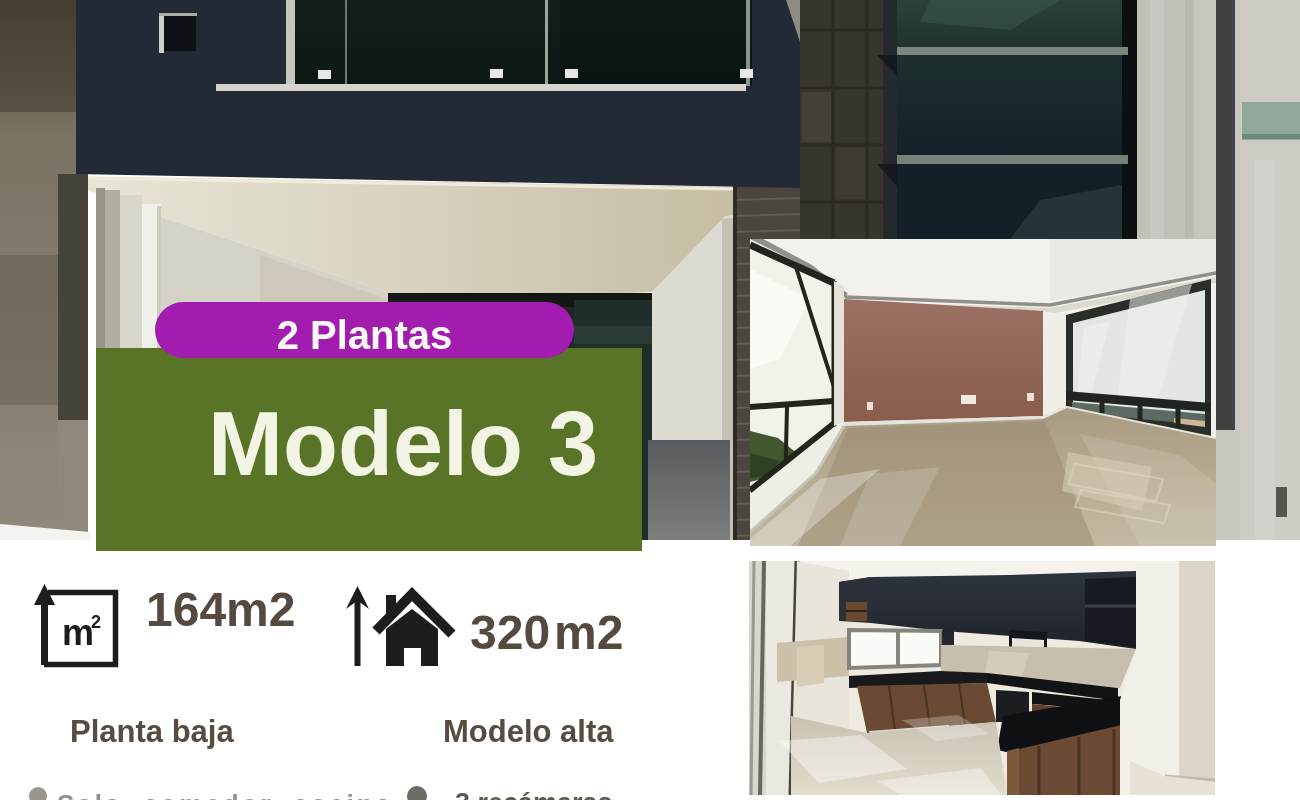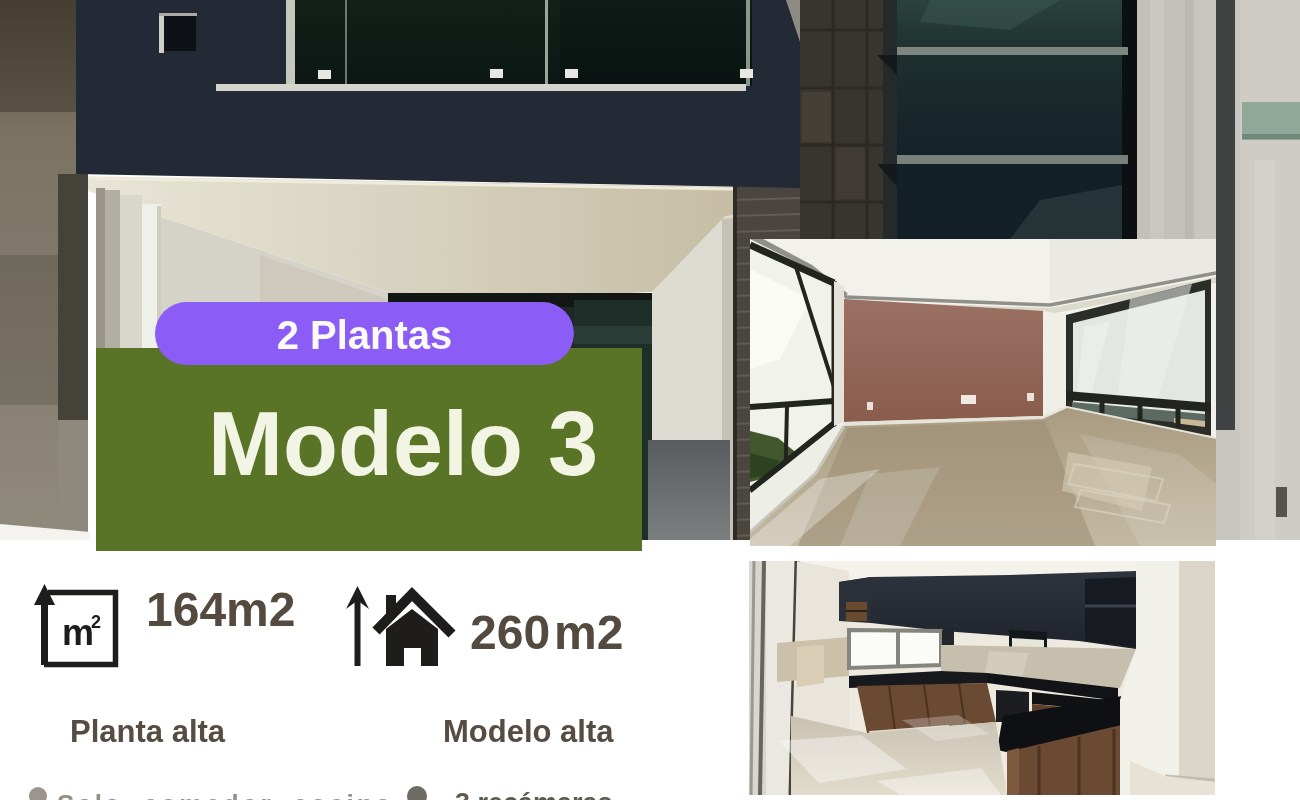--- a/index.html
+++ b/index.html
@@ -341,21 +341,21 @@
 
   <polygon points="30,180 112,174 158,208 70,222" fill="#ffffff" opacity="0.4"></polygon>
   <polygon points="128,220 232,207 252,234 152,234" fill="#ffffff" opacity="0.38"></polygon>
   <polygon points="153,159 209,154 241,173 187,180" fill="#ffffff" opacity="0.25"></polygon>
 </svg>
 
 <div class="abs" style="left:96px;top:348px;width:546px;height:203px;background:#5a7427"></div>
 
 <div class="abs" style="left:96px;top:393px;width:614px;text-align:center;font-weight:bold;font-size:90px;color:#f2f4e4;letter-spacing:0px">Modelo 3</div>
 
-<div class="abs" style="left:155px;top:302px;width:419px;height:63px;background:#8b5cf6;border-radius:34px;text-align:center;line-height:67px;font-weight:bold;font-size:40px;color:#fafaf5">2 Plantas</div>
+<div class="abs" style="left:155px;top:302px;width:419px;height:56px;background:#a21caf;border-radius:34px;text-align:center;line-height:67px;font-weight:bold;font-size:40px;color:#fafaf5">2 Plantas</div>
 
 <svg class="abs" style="left:25px;top:580px" width="110" height="100" viewBox="0 0 110 100">
   <path d="M23,12.5 H90.5 V84.5 H19" fill="none" stroke="#1f1d1b" stroke-width="5.5"></path>
   <rect x="16" y="23" width="7" height="62" fill="#1f1d1b"></rect>
   <polygon points="19.5,4 30,25 9,25" fill="#1f1d1b"></polygon>
   <text x="37" y="65" font-size="36" font-weight="bold" fill="#1f1d1b">m</text>
   <text x="66" y="48" font-size="18" font-weight="bold" fill="#1f1d1b">2</text>
 </svg>
 
 <div class="abs" style="left:146px;top:582px;font-size:48px;font-weight:bold;color:#554a3f">164m2</div>
@@ -365,23 +365,23 @@
   <polygon points="17.5,6 29,29 17.5,20.5 6,29" fill="#1f1d1b"></polygon>
 </svg>
 
 <svg class="abs" style="left:340px;top:580px" width="130" height="100" viewBox="0 0 130 100">
   <rect x="46" y="15" width="10" height="22" fill="#1f1d1b"></rect>
   <polyline points="36,51 72,14 112,54" fill="none" stroke="#1f1d1b" stroke-width="10"></polyline>
   <polygon points="46,49 72,29 98,49 98,86 46,86" fill="#1f1d1b"></polygon>
   <rect x="64" y="68" width="17" height="18" fill="#ffffff"></rect>
 </svg>
 
-<div class="abs" style="left:470px;top:605px;font-size:48px;font-weight:bold;color:#554a3f">260 m2</div>
-
-<div class="abs" style="left:70px;top:714px;font-size:31px;font-weight:bold;color:#564c41">Planta alta</div>
+<div class="abs" style="left:470px;top:605px;font-size:48px;font-weight:bold;color:#554a3f">320 m2</div>
+
+<div class="abs" style="left:70px;top:714px;font-size:31px;font-weight:bold;color:#564c41">Planta baja</div>
 
 <div class="abs" style="left:443px;top:714px;font-size:31px;font-weight:bold;color:#564c41">Modelo alta</div>
 
 <div class="abs" style="left:29px;top:787px;width:18px;height:18px;border-radius:50%;background:#9a958e"></div>
 
 <div class="abs" style="left:57px;top:789px;font-size:26px;font-weight:bold;color:#948f87;letter-spacing:3px">Sala, comedor, cocina</div>
 
 <div class="abs" style="left:407px;top:786px;width:20px;height:20px;border-radius:50%;background:#6e6a64"></div>
 
 <div class="abs" style="left:455px;top:788px;font-size:27px;font-weight:bold;color:#5f594f">3 recámaras</div>

